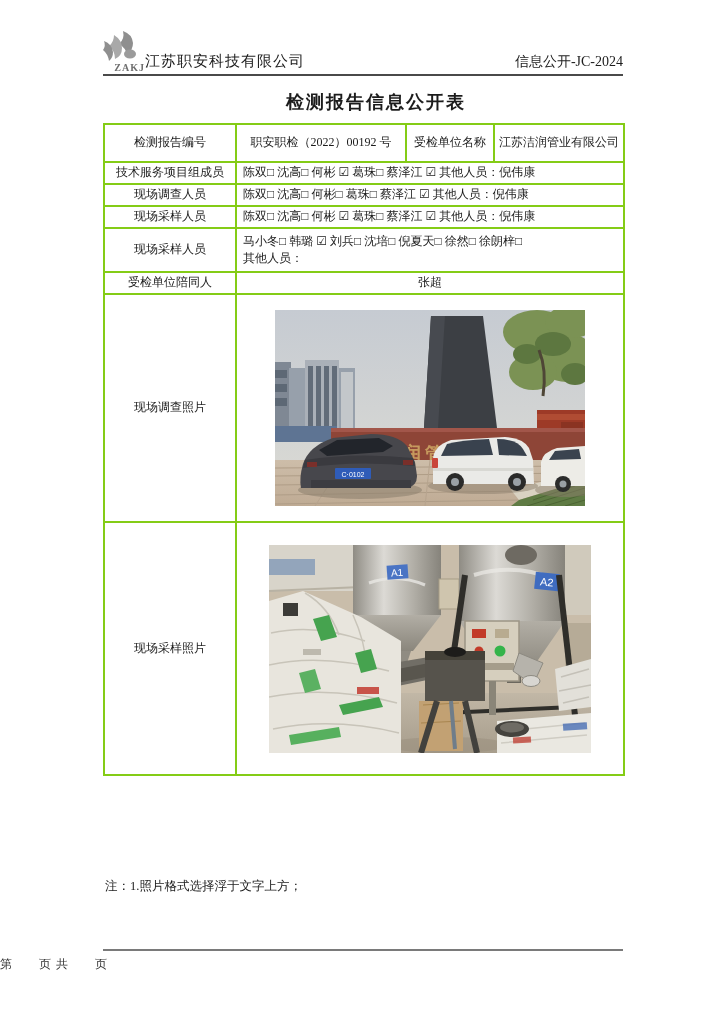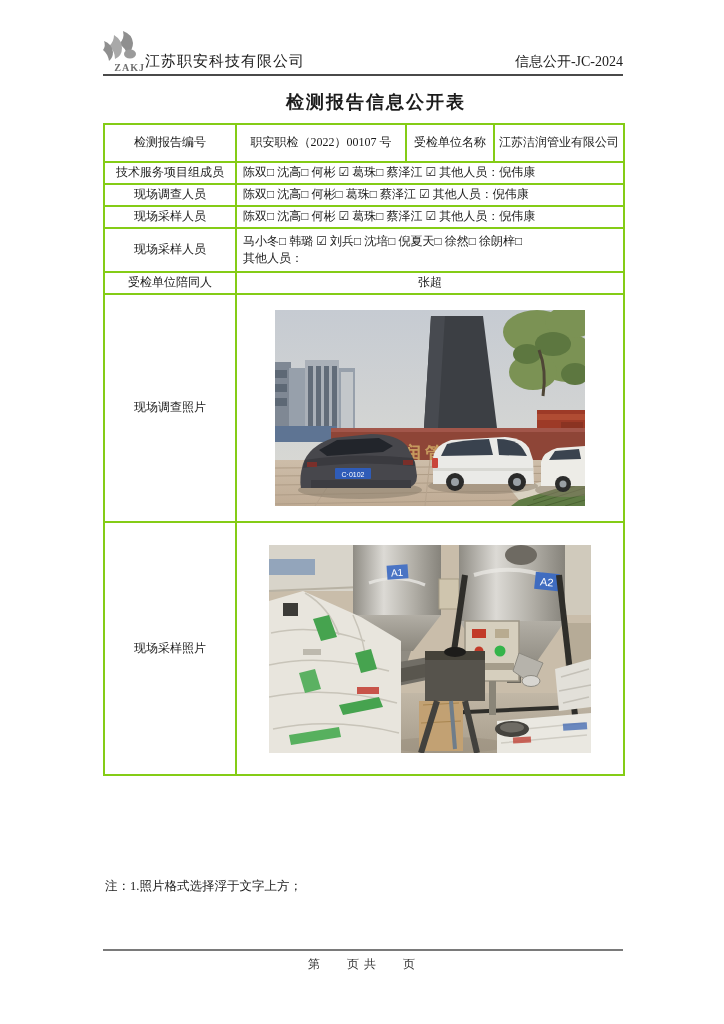--- a/index.html
+++ b/index.html
@@ -18,21 +18,21 @@
   .form td { border:2px solid #84cc16; padding:1px 4px; vertical-align:middle; line-height:1.45; }
   .lbl { text-align:center; }
   .ctr { text-align:center; }
   .lft { text-align:left; padding-left:6px !important; }
   tr.h38 { height:38px; } tr.h22 { height:22px; } tr.h44 { height:44px; }
   tr.photo1 { height:228px; } tr.photo2 { height:253px; }
   .photo-cell { text-align:center; vertical-align:middle; padding:0 !important; }
   .photo-cell svg { display:inline-block; vertical-align:middle; }
   .note { position:absolute; left:105px; top:878px; font-size:12.5px; }
   .ftr-rule { position:absolute; left:103px; top:949px; width:520px; height:2px; background:#7a7a7a; }
-  .ftr-text { position:absolute; left:0; top:956px; width:100%; text-align:center; font-size:12px; color:#333; letter-spacing:1px; }
+  .ftr-text { position:absolute; left:0; top:956px; width:100%; font-size:12px; color:#333; letter-spacing:1px; }
 </style>
 </head>
 <body>
 
 <div class="page">
 
   <div class="logo-wrap">
     <svg width="42" height="34" viewBox="0 0 42 34">
       <path d="M24,1 Q33,4 34,13 Q34,20 28,25 Q27,18 20,14 Q26,9 24,1Z" fill="#8f8f8f"></path>
       <path d="M15,5 Q23,10 23,18 Q23,26 16,29 Q16,21 10,16 Q15,12 15,5Z" fill="#a9a9a9"></path>
@@ -50,21 +50,21 @@
   <table class="form">
     <colgroup>
         <col style="width:132px">
         <col style="width:170px">
         <col style="width:88px">
         <col style="width:130px">
       </colgroup>
     <tbody>
       <tr class="h38">
         <td class="lbl">检测报告编号</td>
-        <td class="ctr">职安职检（2022）00107 号</td>
+        <td class="ctr">职安职检（2022）00192 号</td>
         <td class="lbl">受检单位名称</td>
         <td class="ctr">江苏洁润管业有限公司</td>
       </tr>
       <tr class="h22">
         <td class="lbl">技术服务项目组成员</td>
         <td class="lft" colspan="3">陈双□ 沈高□ 何彬 ☑ 葛珠□ 蔡泽江 ☑ 其他人员：倪伟康</td>
       </tr>
       <tr class="h22">
         <td class="lbl">现场调查人员</td>
         <td class="lft" colspan="3">陈双□ 沈高□ 何彬□ 葛珠□ 蔡泽江 ☑ 其他人员：倪伟康</td>

